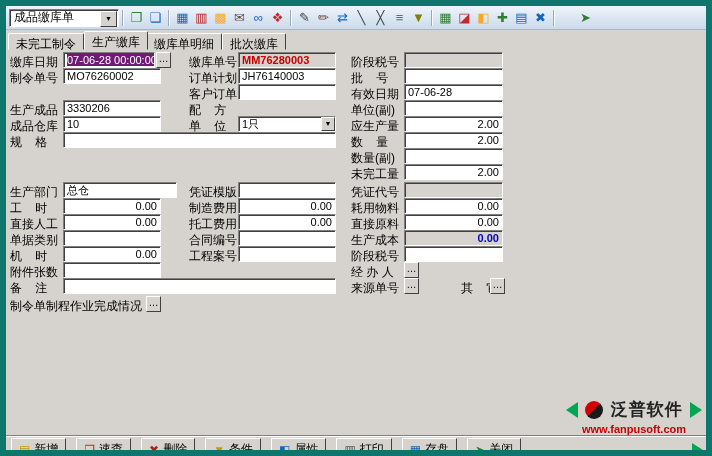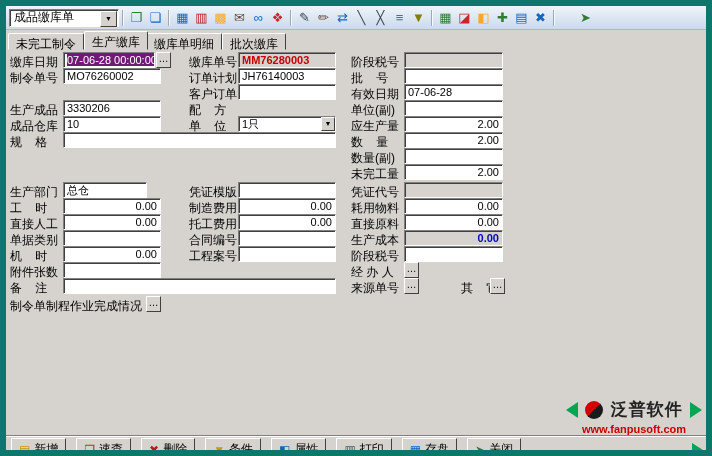--- a/index.html
+++ b/index.html
@@ -114,21 +114,21 @@
   <div class="lbl" style="left:4px;top:96px">生产成品</div>
   <div class="fld" style="left:57px;top:94px;width:98px">3330206</div>
 
   <div class="lbl" style="left:4px;top:112px">成品仓库</div>
   <div class="fld" style="left:57px;top:110px;width:98px">10</div>
 
   <div class="lbl" style="left:4px;top:128px">规    格</div>
   <div class="fld" style="left:57px;top:126px;width:273px"></div>
 
   <div class="lbl" style="left:4px;top:178px">生产部门</div>
-  <div class="fld" style="left:57px;top:176px;width:84px">总仓</div>
+  <div class="fld" style="left:57px;top:176px;width:114px">总仓</div>
 
   <div class="lbl" style="left:4px;top:194px">工    时</div>
   <div class="fld num" style="left:57px;top:192px;width:98px">0.00</div>
 
   <div class="lbl" style="left:4px;top:210px">直接人工</div>
   <div class="fld num" style="left:57px;top:208px;width:98px">0.00</div>
 
   <div class="lbl" style="left:4px;top:226px">单据类别</div>
   <div class="fld" style="left:57px;top:224px;width:98px"></div>
 

